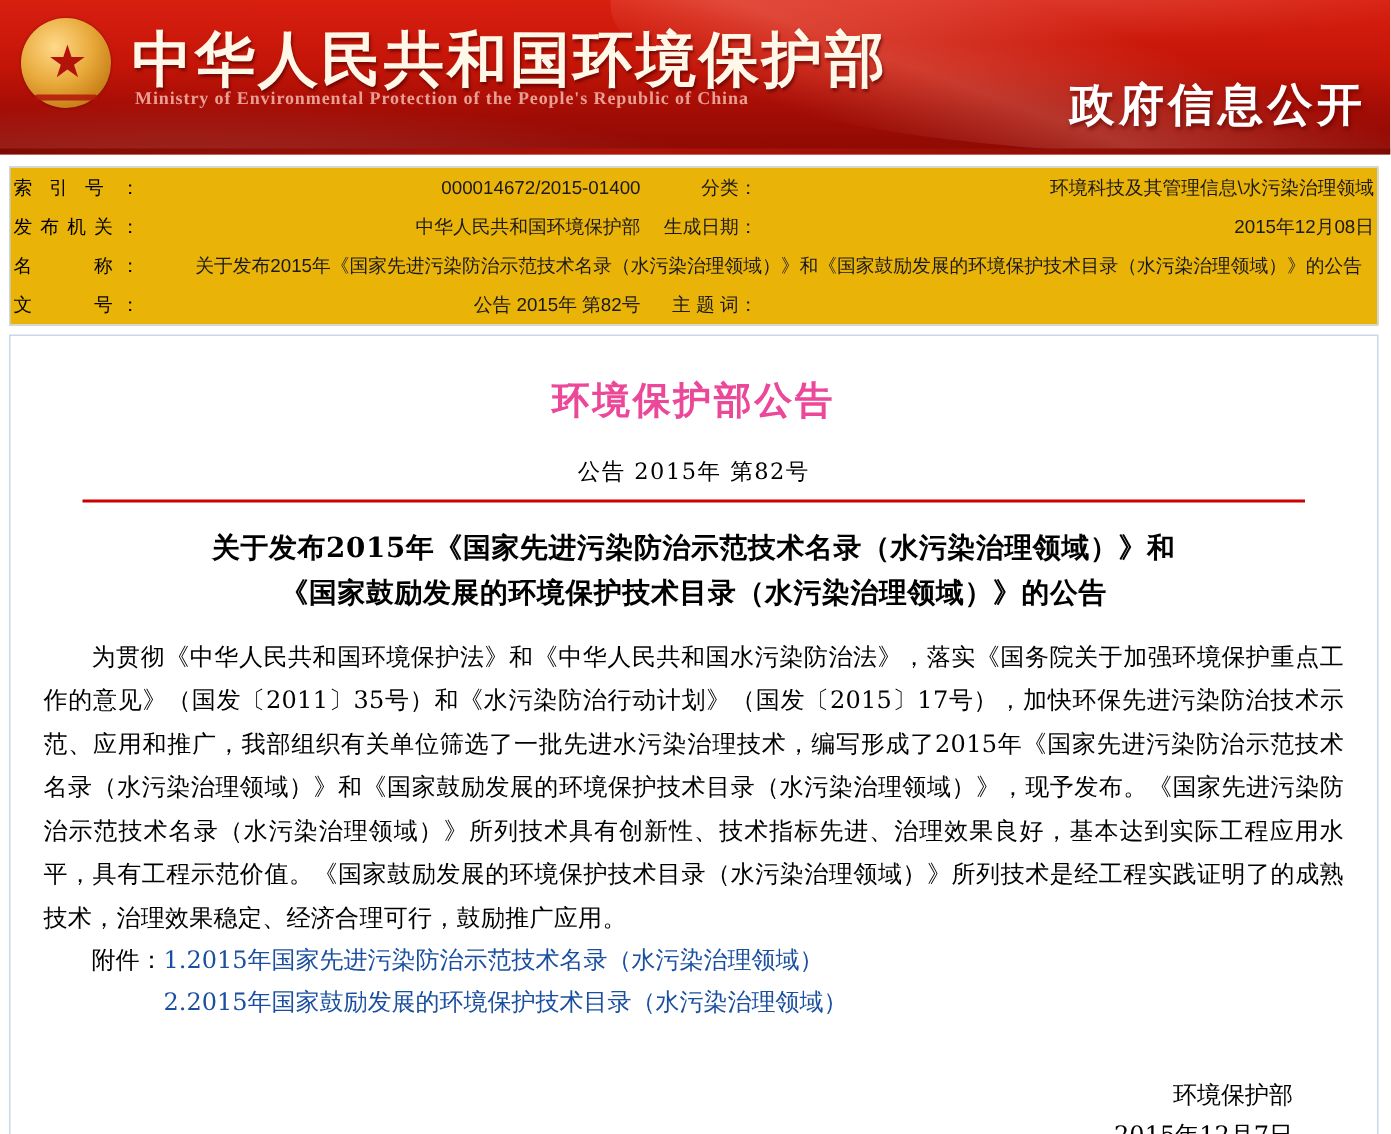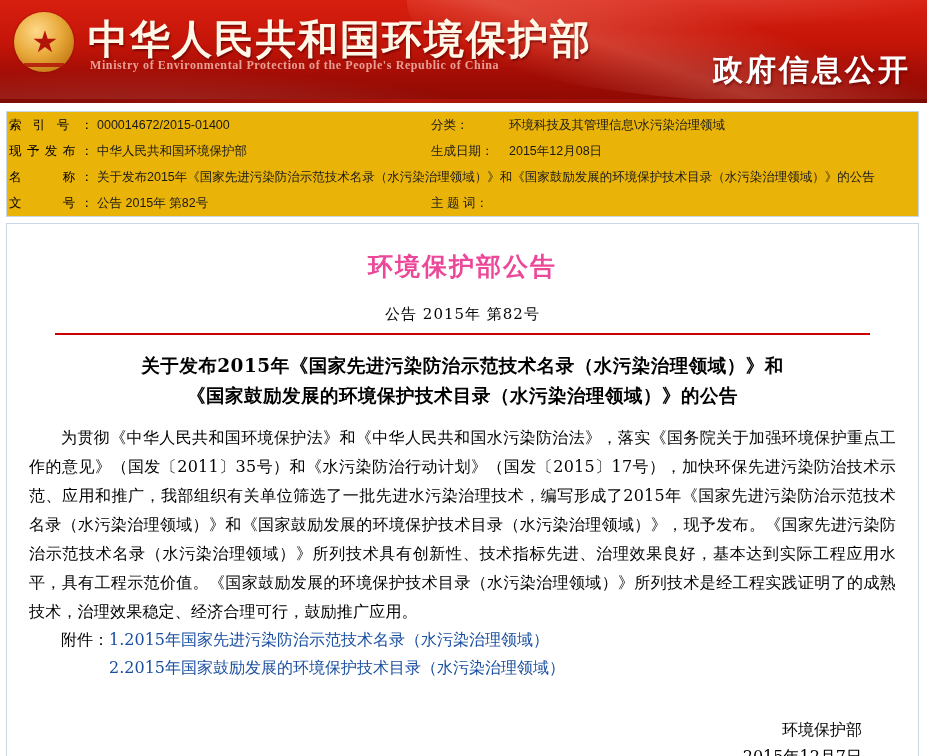--- a/index.html
+++ b/index.html
@@ -121,20 +121,21 @@
   table.meta {
     width: 100%;
     border-collapse: collapse;
     font-size: 12.5px;
     color: #1a1a1a;
   }
   table.meta td {
     padding: 4px 2px;
     vertical-align: top;
     line-height: 18px;
+    text-align: right;
   }
   td.lbl {
     width: 84px;
     text-align: justify;
     text-align-last: justify;
     padding-left: 10px;
     padding-right: 6px;
     white-space: nowrap;
     color: #000;
   }
@@ -248,21 +249,21 @@
 <div class="meta-wrap">
   <table class="meta">
     <tbody>
         <tr>
       <td class="lbl">索引号：</td>
       <td class="val val-left">000014672/2015-01400</td>
       <td class="lbl2">分类：</td>
       <td class="val">环境科技及其管理信息\水污染治理领域</td>
     </tr>
     <tr>
-      <td class="lbl">现予发布：</td>
+      <td class="lbl">发布机关：</td>
       <td class="val val-left">中华人民共和国环境保护部</td>
       <td class="lbl2">生成日期：</td>
       <td class="val">2015年12月08日</td>
     </tr>
     <tr class="meta-name-row">
       <td class="lbl">名　　称：</td>
       <td class="val" colspan="3">关于发布2015年《国家先进污染防治示范技术名录（水污染治理领域）》和《国家鼓励发展的环境保护技术目录（水污染治理领域）》的公告</td>
     </tr>
     <tr>
       <td class="lbl">文　　号：</td>

